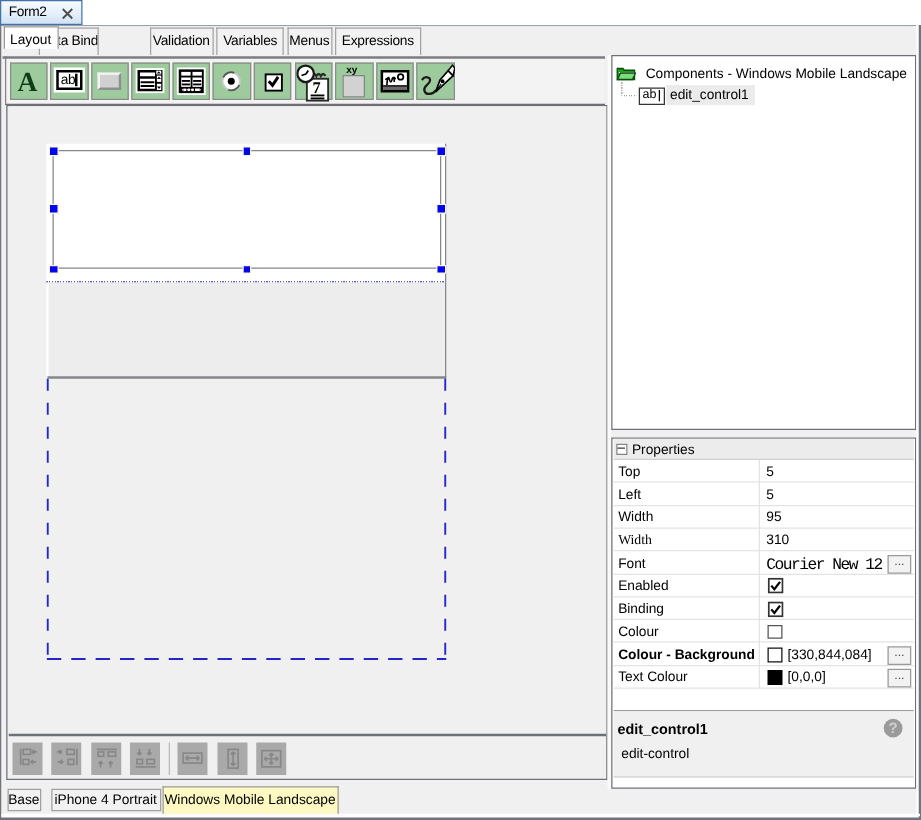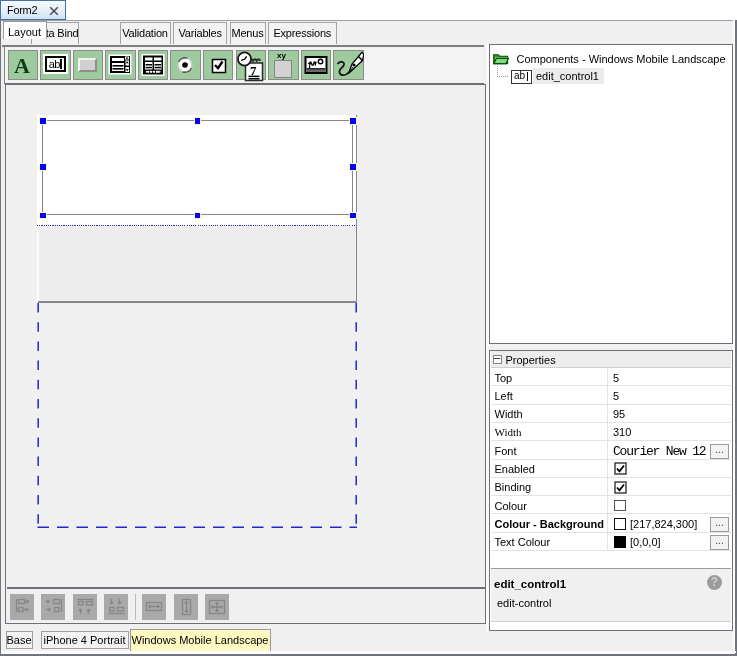--- a/index.html
+++ b/index.html
@@ -273,21 +273,21 @@
 <div class="plab" style="top:408.1px;">Width</div>
 <div class="pval" style="top:408.1px;">95</div>
 <div class="plab" style="top:426.4px;font-family:Liberation Serif, serif;">Width</div>
 <div class="pval" style="top:426.4px;">310</div>
 <div class="plab" style="top:444.7px;">Font</div>
 <div class="pval" style="top:443.9px;font-family:'Liberation Mono',monospace;font-size:13px;letter-spacing:-1.2px;">Courier New 12</div>
 <div class="plab" style="top:463px;">Enabled</div>
 <div class="plab" style="top:481.3px;">Binding</div>
 <div class="plab" style="top:499.6px;">Colour</div>
 <div class="plab" style="top:517.9px;font-weight:bold;">Colour - Background</div>
-<div class="pval" style="top:517.9px;left:630px;">[217,824,300]</div>
+<div class="pval" style="top:517.9px;left:630px;">[330,844,084]</div>
 <div class="plab" style="top:536.2px;">Text Colour</div>
 <div class="pval" style="top:536.2px;left:630px;">[0,0,0]</div>
 
 <svg class="ab" style="left:613.5px;top:462.3px;" width="13" height="13" viewBox="0 0 13 13">
     <rect x="1" y="1" width="11" height="11" fill="#fff" stroke="#333" stroke-width="1.4"></rect>
     <path d="M3 6.5 l2.5 2.8 L10 3.5" fill="none" stroke="#000" stroke-width="1.8"></path>
   </svg>
 <svg class="ab" style="left:613.5px;top:480.6px;" width="13" height="13" viewBox="0 0 13 13">
     <rect x="1" y="1" width="11" height="11" fill="#fff" stroke="#333" stroke-width="1.4"></rect>
     <path d="M3 6.5 l2.5 2.8 L10 3.5" fill="none" stroke="#000" stroke-width="1.8"></path>

